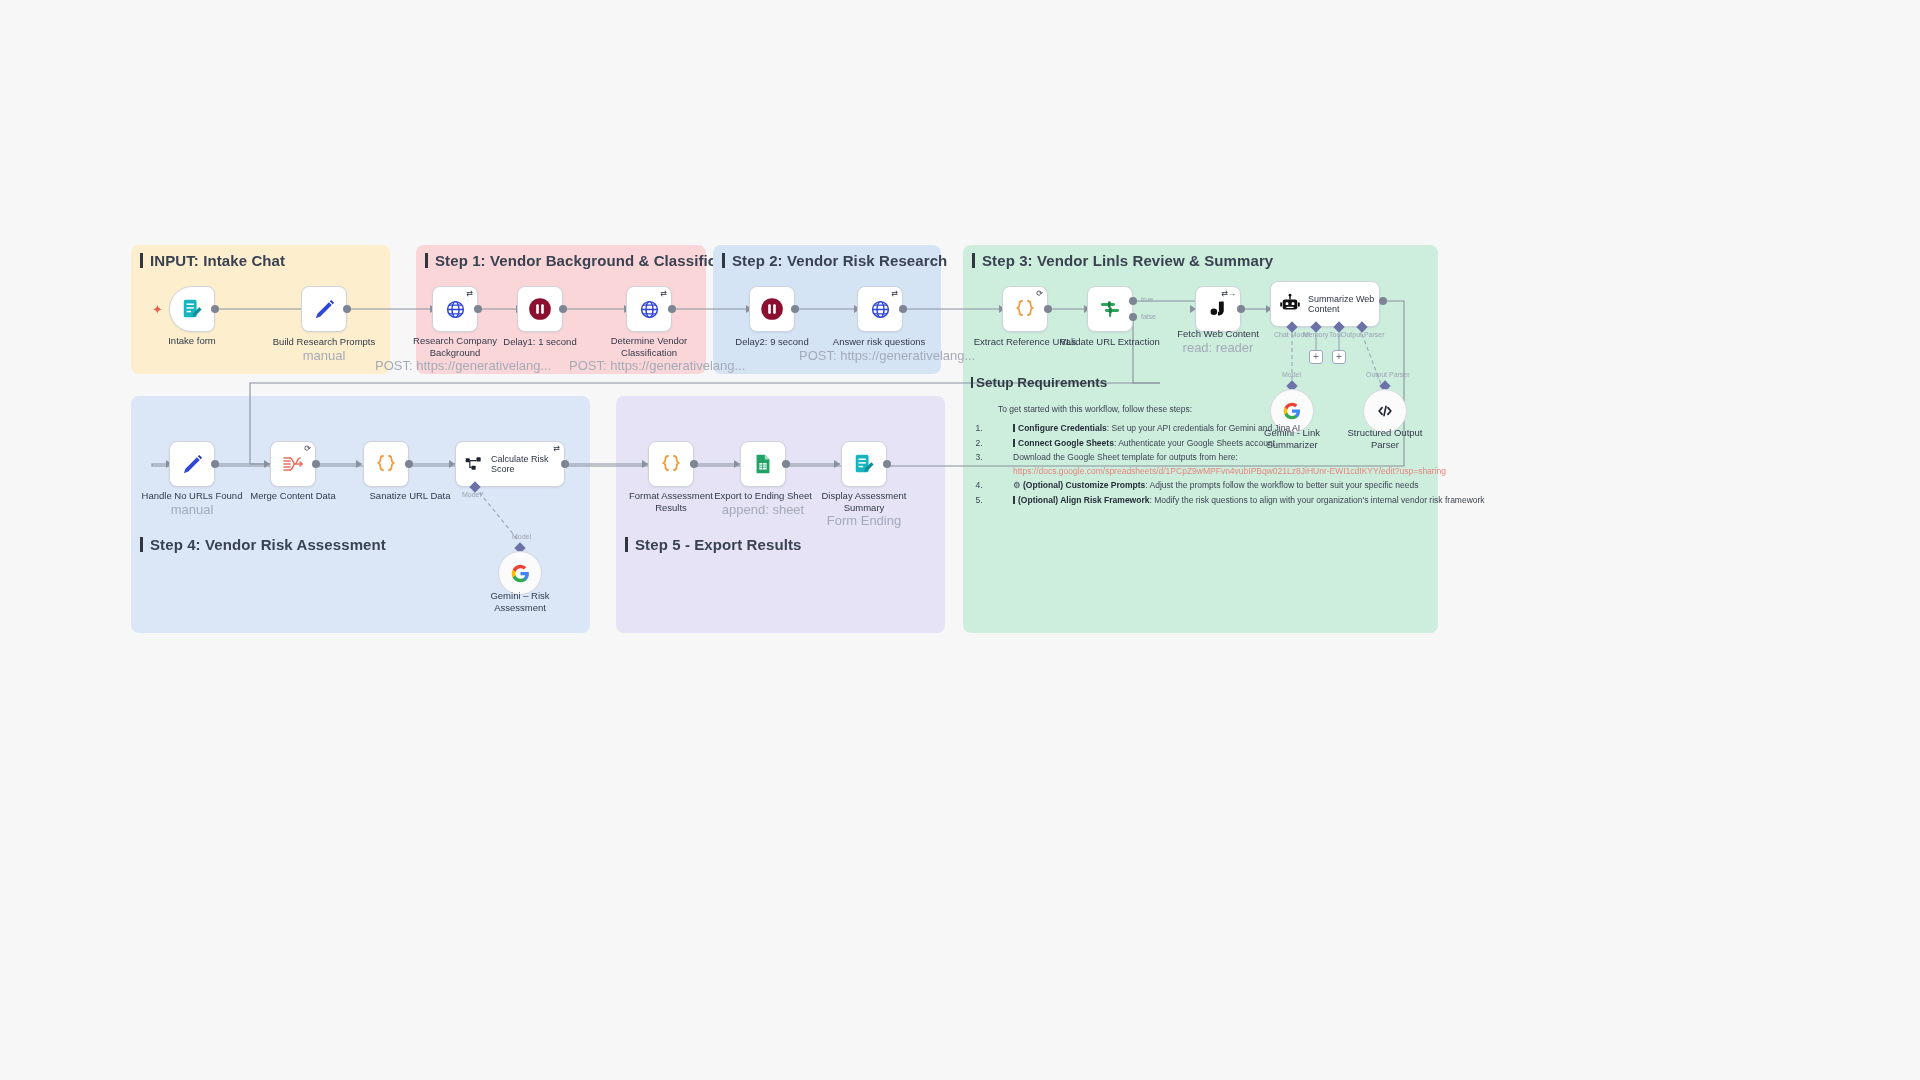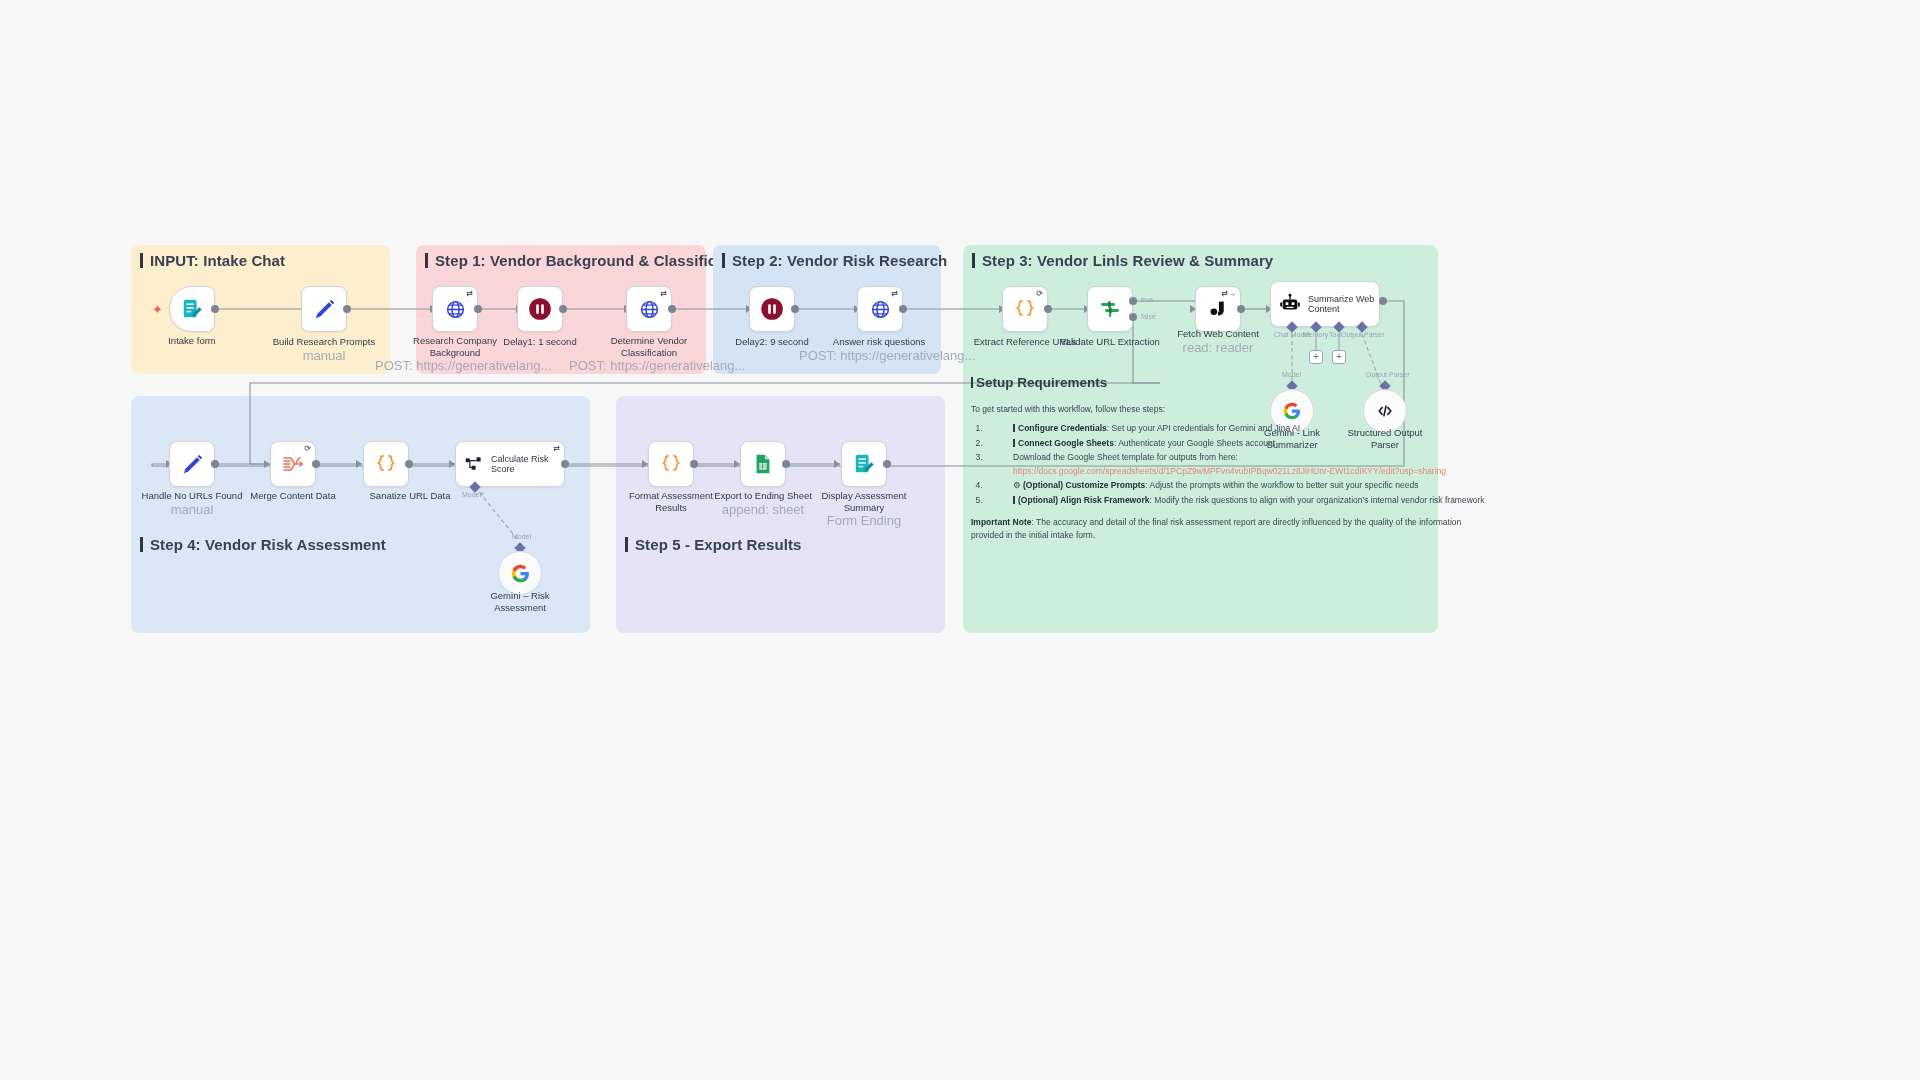--- a/index.html
+++ b/index.html
@@ -131,21 +131,21 @@
     position: absolute;
     font-size: 13.5px; font-weight: bold; color: #333a47;
     white-space: nowrap;
   }
   .sticky-body { position: absolute; font-size: 8.5px; color: #3d4452; line-height: 1.58; width: 520px; }
   .sticky-body ol { margin: 6px 0 0 14px; }
   .sticky-body li { margin-bottom: 1px; padding-left: 28px; }
   .sticky-body b { font-weight: bold; color: #262c38; }
   .sticky-link { color: #e8857e; word-break: break-all; }
   .sticky-note-p { margin-top: 9px; }
-  .intro { margin-bottom: 2px; }
+  .intro { margin-bottom: 2px; margin-left: 27px; }
   .mini-bar { display:inline-block; width:2px; height:8px; background:#2f3640; vertical-align:-1px; margin-right:3px;}
 
   .sparkle { position: absolute; color: #e8604c; font-size: 13px; }
   .icon-svg { display: block; }
 </style>
 </head>
 <body>
 
 <div id="canvas">
 
@@ -509,24 +509,21 @@
         <span class="mini-bar"></span><b>Configure Credentials</b><span>: Set up your API credentials for Gemini and Jina AI</span>
       </li>
       <li>
         <span class="mini-bar"></span><b>Connect Google Sheets</b><span>: Authenticate your Google Sheets account</span>
       </li>
       <li>
         <span>Download the Google Sheet template for outputs from here:</span>
         <div class="sticky-link">https://docs.google.com/spreadsheets/d/1PCpZ9wMPFvn4vubIPBqw021Lz8JiHUnr-EWI1cdIKYY/edit?usp=sharing</div>
       </li>
       <li>
-        <span>⚙</span> <b>(Optional) Customize Prompts</b><span>: Adjust the prompts within the workflow to better suit your specific needs</span>
+        <span>⚙</span> <b>(Optional) Customize Prompts</b><span>: Adjust the prompts follow the workflow to better suit your specific needs</span>
       </li>
       <li>
         <span class="mini-bar"></span><b>(Optional) Align Risk Framework</b><span>: Modify the risk questions to align with your organization's internal vendor risk framework</span>
       </li>
     </ol>
-    <div class="sticky-note-p">
-      <b>Important Note</b><span>: The accuracy and detail of the final risk assessment report are directly influenced by the quality of the information provided in the initial intake form.</span>
-    </div>
   </div>
 
 </div>
 
 </body></html>

